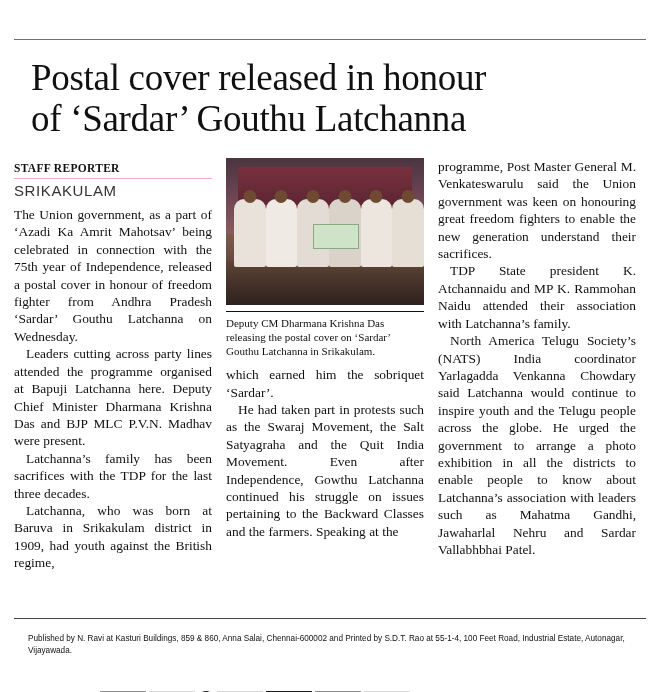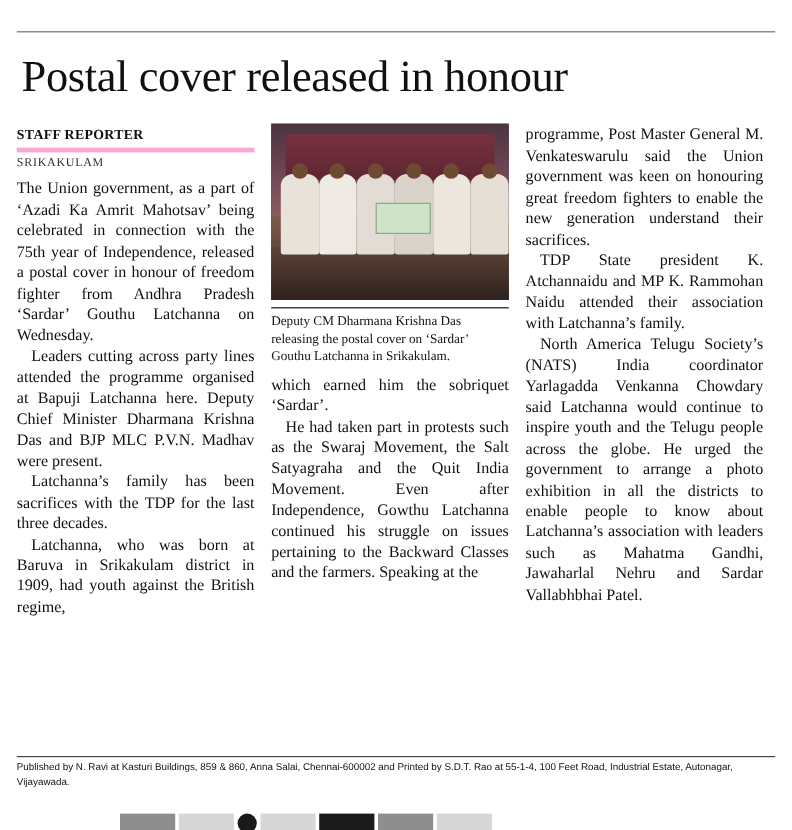--- a/index.html
+++ b/index.html
@@ -24,21 +24,21 @@
   }
   .rule-top {
     position: absolute;
     left: 14px;
     right: 14px;
     top: 22px;
     height: 1px;
     background: #6f6f6f;
   }
   .headline {
-    margin: 4px;
+    margin: 17px;
     padding-top: 40px;
     font-family: "Liberation Serif", serif;
     font-weight: 400;
     font-size: 37px;
     line-height: 1.12;
     letter-spacing: -0.3px;
     color: #101010;
   }
   .headline .line2 { display: block; }
 
@@ -57,34 +57,34 @@
     font-weight: bold;
     font-size: 11.5px;
     letter-spacing: 0.3px;
     color: #111;
     margin: 0 0 1px 0;
     border-bottom: 1px solid #000;
     padding-bottom: 2px;
     display: inline-block;
   }
   .byline-wrap {
-    border-bottom: 4px solid #f9a8d4;
+    border-bottom: 1px solid #f9a8d4;
     padding-bottom: 2px;
     margin-bottom: 3px;
   }
   .byline-wrap .byline {
     border-bottom: none;
     padding-bottom: 0;
   }
   .dateline {
-    font-size: 10px;
+    font-size: 15px;
     letter-spacing: 0.6px;
     color: #333;
     margin: 0 0 7px 0;
-    font-family: Liberation Serif, serif;
+    font-family: Liberation Sans, sans-serif;
   }
   p.body {
     margin: 0;
     font-size: 13.4px;
     line-height: 1.30;
     text-align: justify;
     text-justify: inter-word;
     hyphens: auto;
     color: #101010;
   }
@@ -162,21 +162,21 @@
     position: absolute;
     left: 14px;
     right: 14px;
     bottom: 38px;
   }
   .footer-rule {
     border-top: 1px solid #444;
     margin-bottom: 3px;
   }
   .footer p {
-    margin: 0;
+    margin: 14px;
     font-family: "Liberation Sans", sans-serif;
     font-size: 8.2px;
     line-height: 1.45;
     color: #111;
   }
   .colorbar {
     position: absolute;
     left: 0; right: 0; bottom: 0;
     height: 26px;
     background: #ffffff;
@@ -210,20 +210,21 @@
 </style>
 </head>
 <body>
 
 <div class="page">
 
   <div class="rule-top"></div>
 
   <h1 class="headline">
     <span>Postal cover released in honour</span>
+    <span class="line2">of ‘Sardar’ Gouthu Latchanna</span>
   </h1>
 
   <div class="columns">
 
     <div class="col">
       <div class="byline-wrap">
         <div class="byline">STAFF REPORTER</div>
       </div>
       <div class="dateline">SRIKAKULAM</div>
 

